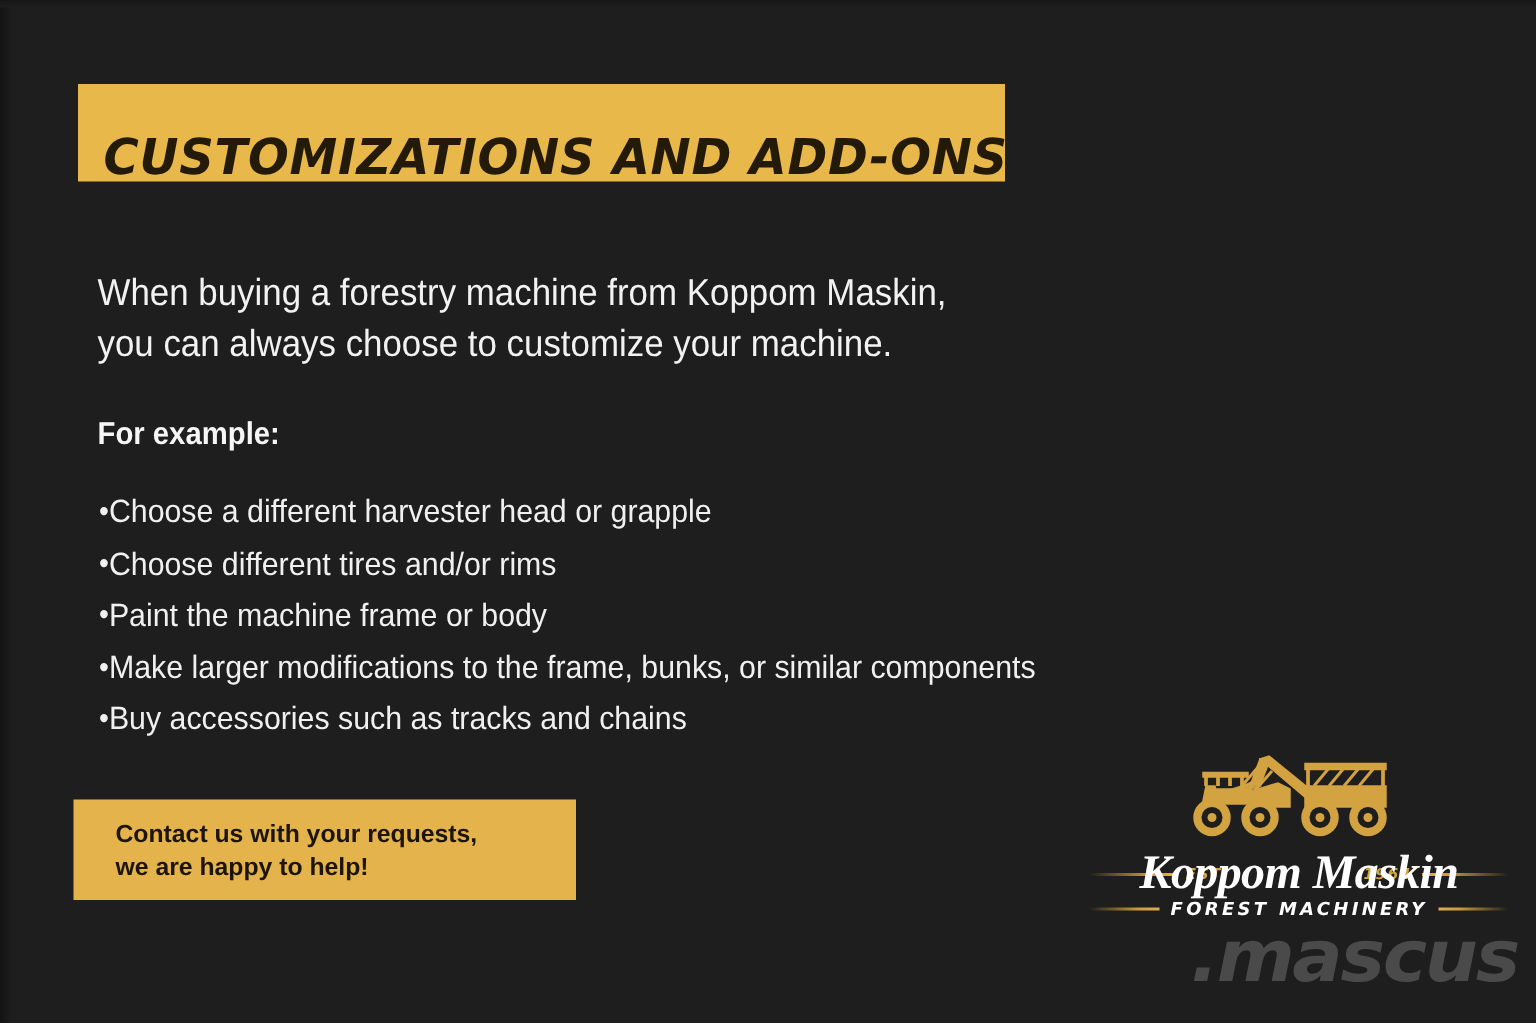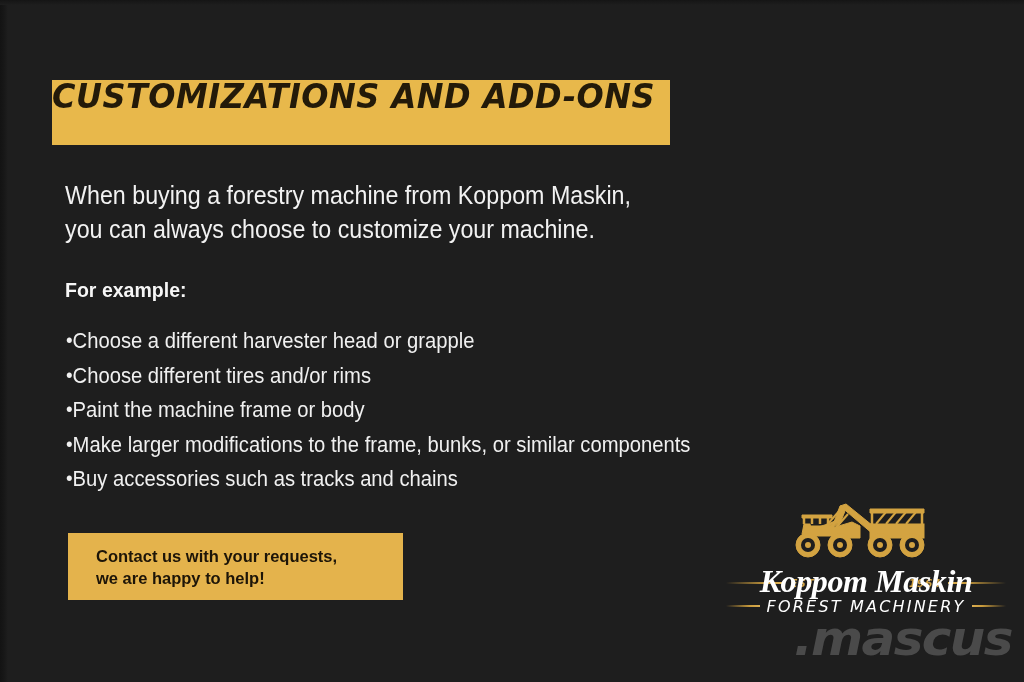--- a/index.html
+++ b/index.html
@@ -35,26 +35,27 @@
     left: 0; top: 0;
     width: 100%; height: 5px;
     background: linear-gradient(180deg,#151515 0%,#1e1e1e 100%);
     pointer-events: none;
   }
 
   
   .banner {
     position: absolute;
     left: 52px;
-    top: 80px;
+    top: 56px;
     width: 618px;
     height: 65px;
     background: #e8b84b;
     display: flex;
-    align-items: flex-start;
+    align-items: flex-end;
+    padding-left: 17px;
   }
   .banner-title {
     font-family: "DejaVu Sans", sans-serif;
     font-style: italic;
     font-weight: bold;
     font-size: 33px;
     line-height: 1;
     letter-spacing: 0.5px;
     color: #231a09;
     transform: scaleX(0.97);
@@ -108,21 +109,21 @@
     display: inline-block;
     font-size: 20px;
     line-height: 1;
     color: #f0f0f0;
     transform: translateY(-1px);
   }
 
   
   .contact-box {
     position: absolute;
-    left: 68px;
+    left: 49px;
     top: 533px;
     width: 335px;
     height: 67px;
     background: #e4b34c;
     display: flex;
     flex-direction: column;
     justify-content: center;
     padding-left: 28px;
   }
   .contact-box .line {
@@ -208,22 +209,22 @@
     height: 2px;
     background: linear-gradient(90deg, rgba(200,155,60,0) 0%, #c99b3c 70%, #d9ad52 100%);
   }
   .logo-sub-row .rule.right {
     background: linear-gradient(270deg, rgba(200,155,60,0) 0%, #c99b3c 70%, #d9ad52 100%);
   }
   .logo-sub-row .sub-text {
     flex: 0 0 auto;
     font-family: "DejaVu Sans", sans-serif;
     font-style: italic;
-    font-weight: normal;
-    font-size: 16px;
+    font-weight: bold;
+    font-size: 12px;
     letter-spacing: 2.2px;
     color: #ffffff;
     white-space: nowrap;
   }
 
   
   .watermark {
     position: absolute;
     left: 744px;
     top: 612px;

